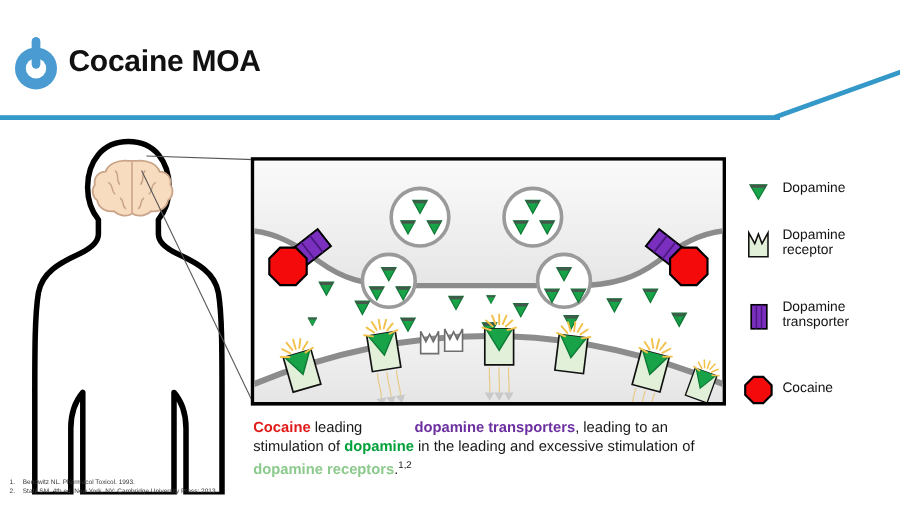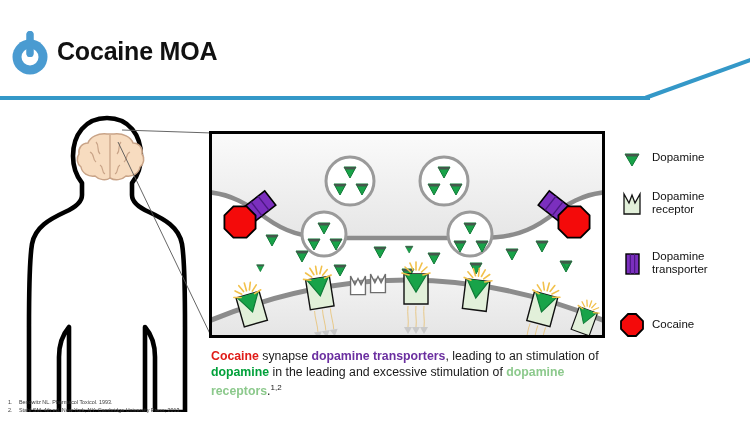--- a/index.html
+++ b/index.html
@@ -35,21 +35,21 @@
   .leg-icon{width:28px;height:28px;position:relative;flex:0 0 28px;}
   .leg-label{
     font-size:11.5px;color:#111;line-height:13.5px;margin-left:6px;white-space:pre-line;
   }
   
   #caption{
     position:absolute;left:211px;top:349px;width:400px;
     font-size:12.3px;line-height:15.6px;color:#1a1a1a;
   }
   .c-coc{color:#E01B17;font-weight:bold;}
-  .c-tra{color:#6B2FA0;font-weight:bold;}
+  .c-tra{color:#6B2FA0;font-weight:bold;margin-left:40px;}
   .c-dop{color:#00A13A;font-weight:bold;}
   .c-rec{color:#8CC98C;font-weight:bold;}
   sup{font-size:8px;text-align:center;}
   
   #refs{position:absolute;left:8px;top:399px;width:340px;font-size:5.4px;line-height:7.6px;color:#3a3a3a;}
   .ref{display:flex;}
   .ref-n{width:11px;flex:0 0 11px;}
 </style>
 </head>
 <body>
@@ -329,21 +329,21 @@
     <div class="leg-icon">
       <svg width="28" height="28" viewBox="0 0 28 28">
         <polygon points="10,3 18,3 25,10 25,18 18,25 10,25 3,18 3,10" fill="#F40A0A" stroke="#000" stroke-width="1.8"></polygon>
       </svg>
     </div>
     <div class="leg-label">Cocaine</div>
   </div>
 </div>
 
 <div id="caption">
-  <span class="c-coc">Cocaine</span><span> synapse </span><span class="c-tra">dopamine transporters</span><span>, leading to an stimulation of </span><span class="c-dop">dopamine</span><span> in the leading and excessive stimulation of </span><span class="c-rec">dopamine receptors</span><span>.</span><sup>1,2</sup>
+  <span class="c-coc">Cocaine</span><span> leading </span><span class="c-tra">dopamine transporters</span><span>, leading to an stimulation of </span><span class="c-dop">dopamine</span><span> in the leading and excessive stimulation of </span><span class="c-rec">dopamine receptors</span><span>.</span><sup>1,2</sup>
 </div>
 
 <div id="refs">
   <div class="ref">
     <span class="ref-n">1.</span>
     <span class="ref-t">Benowitz NL. Pharmacol Toxicol. 1993.</span>
   </div>
   <div class="ref">
     <span class="ref-n">2.</span>
     <span class="ref-t">Stahl SM. 4th ed. New York, NY: Cambridge University Press; 2013.</span>

